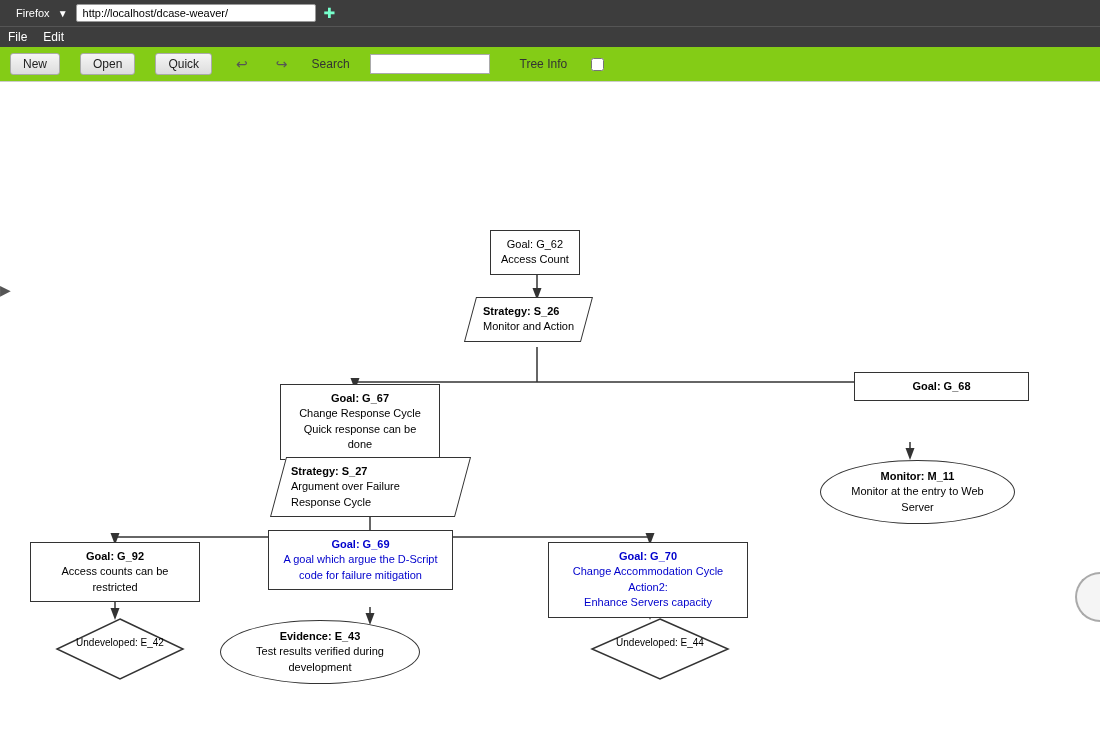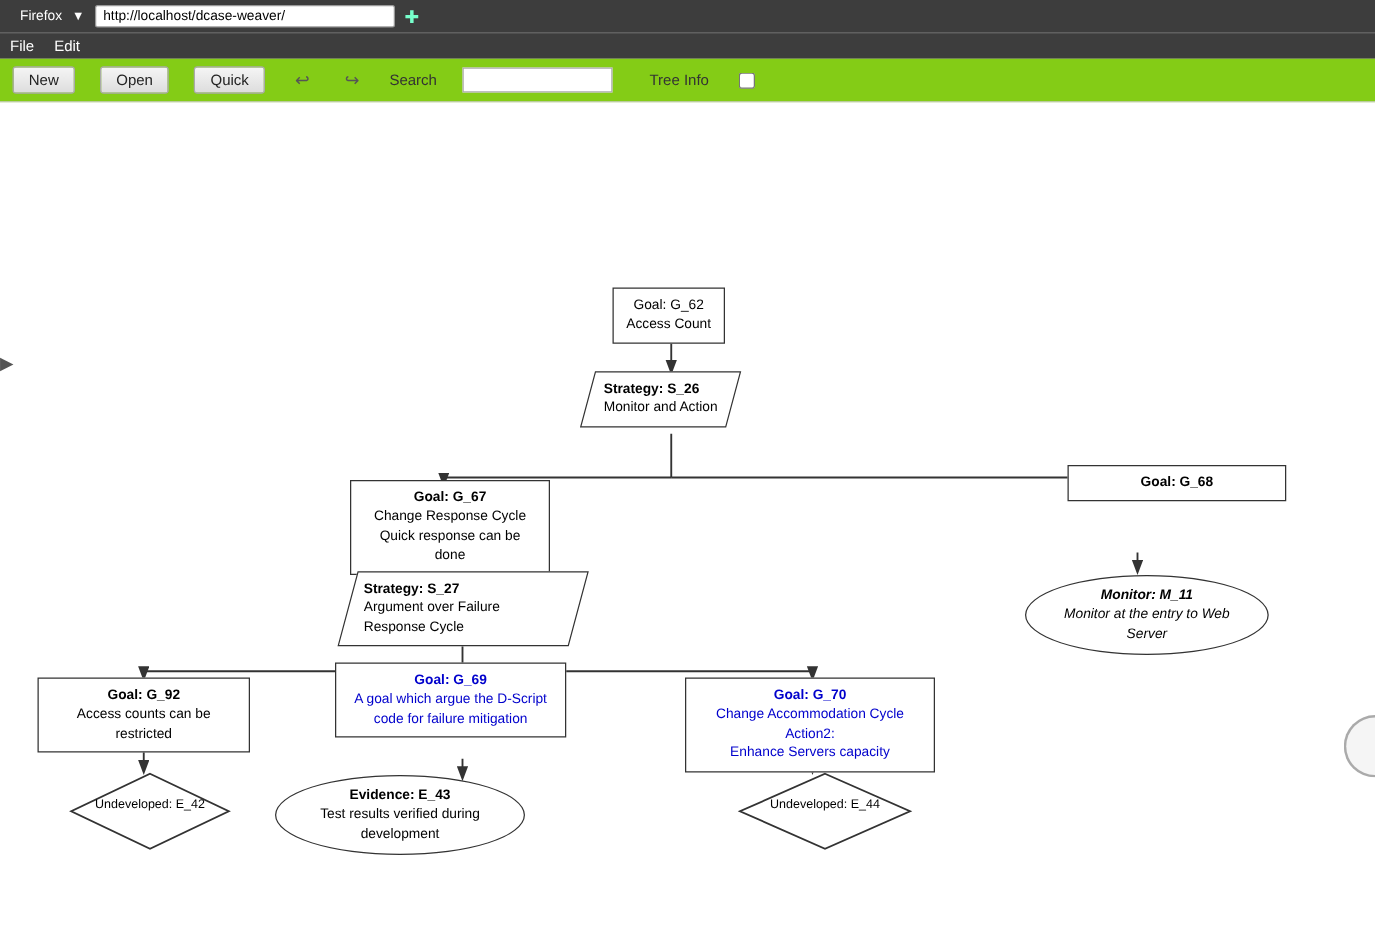--- a/index.html
+++ b/index.html
@@ -240,21 +240,21 @@
   <div class="node" style="left:278px; top:375px;">
     <div class="node-parallelogram" style="width:185px;">
       <div class="node-parallelogram-inner">
         <div><strong>Strategy: S_27</strong></div>
         <div>Argument over Failure Response Cycle</div>
       </div>
     </div>
   </div>
 
   <div class="node" style="left:820px; top:378px;">
-    <div class="node-ellipse" style="width:195px;font-style:italic;">
+    <div class="node-ellipse" style="width:195px;">
       <div><strong>Monitor: M_11</strong></div>
       <div>Monitor at the entry to Web Server</div>
     </div>
   </div>
 
   <div class="node" style="left:30px; top:460px;">
     <div class="node-rect" style="width:170px;">
       <div><strong>Goal: G_92</strong></div>
       <div>Access counts can be restricted</div>
     </div>

